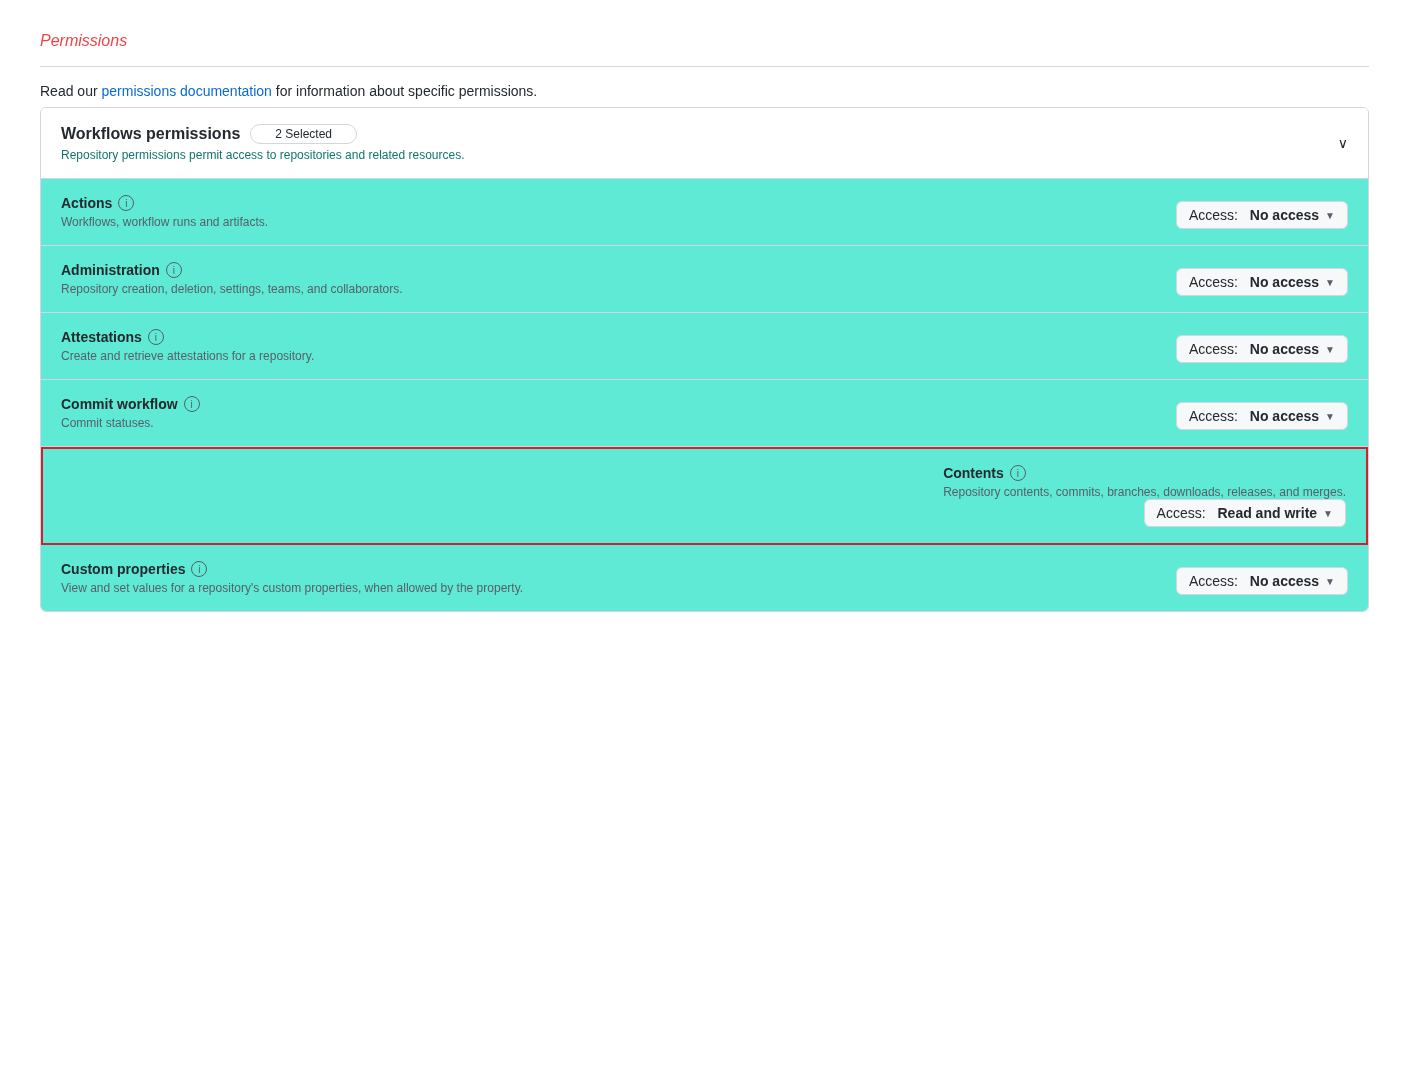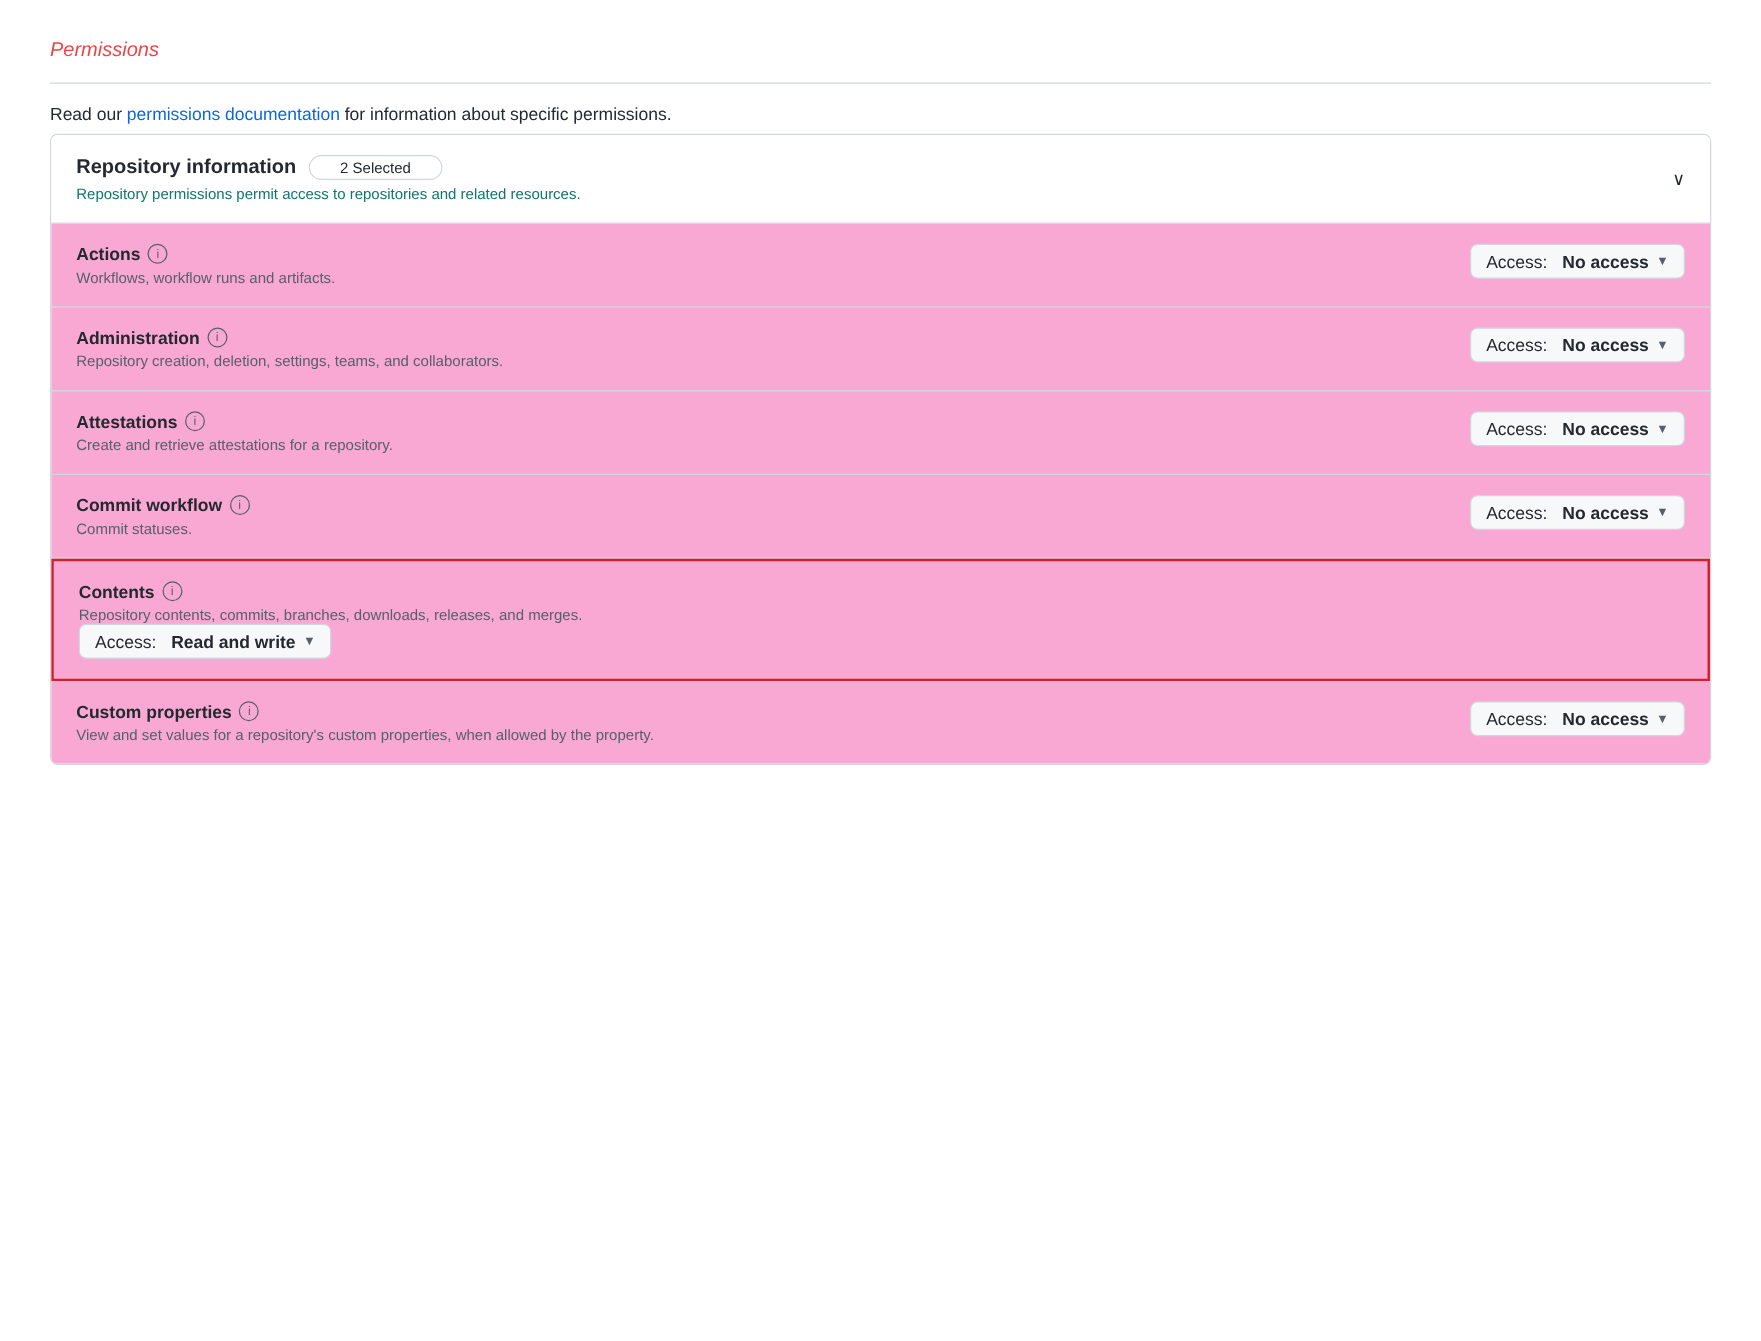--- a/index.html
+++ b/index.html
@@ -90,25 +90,25 @@
       color: #0f766e;
     }
 
     .chevron-icon {
       color: #24292f;
       font-size: 14px;
     }
 
     .permission-row {
       display: flex;
-      align-items: flex-start;
+      align-items: flex-end;
       justify-content: space-between;
       padding: 16px 20px;
       border-bottom: 1px solid #d0d7de;
-      background: #f9a8d4;
+      background: #5eead4;
     }
 
     .permission-row:last-child {
       border-bottom: none;
     }
 
     .permission-row.highlighted {
       border: 2px solid #cf222e;
       flex-direction: column;
     }
@@ -188,21 +188,21 @@
 
 <p class="intro-text">
   <span>Read our </span><a href="#">permissions documentation</a><span> for information about specific permissions.</span>
 </p>
 
 <div class="permissions-container">
 
   <div class="permissions-header">
     <div class="permissions-header-left">
       <div class="permissions-header-title-row">
-        <span class="permissions-header-title">Repository information</span>
+        <span class="permissions-header-title">Workflows permissions</span>
         <span class="selected-badge">2 Selected</span>
       </div>
       <span class="permissions-header-subtitle">Repository permissions permit access to repositories and related resources.</span>
     </div>
     <span class="chevron-icon">∨</span>
   </div>
 
   <div class="permission-row">
     <div class="permission-info">
       <div class="permission-name-row">

